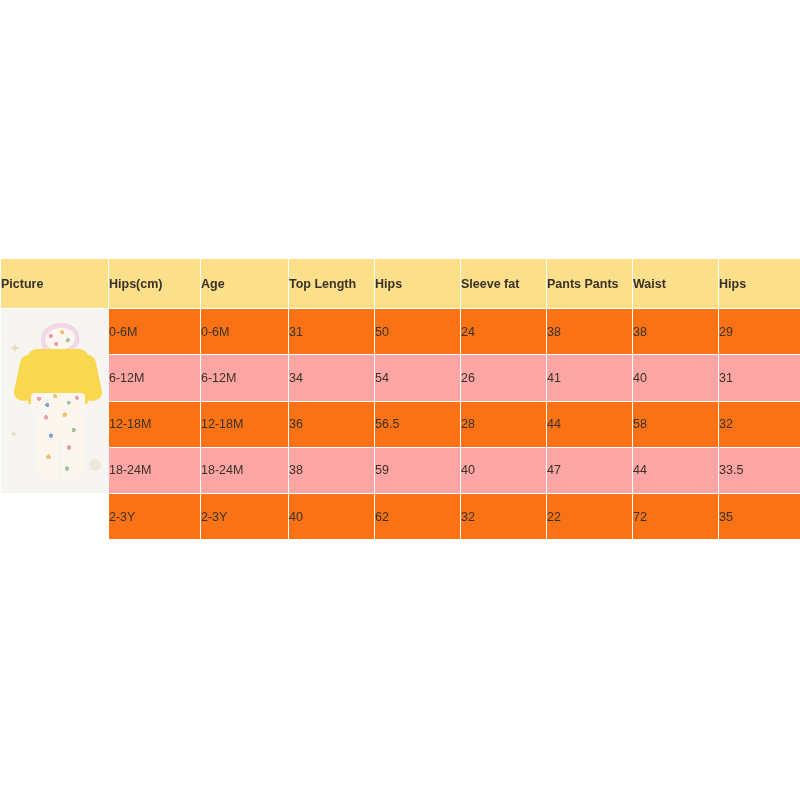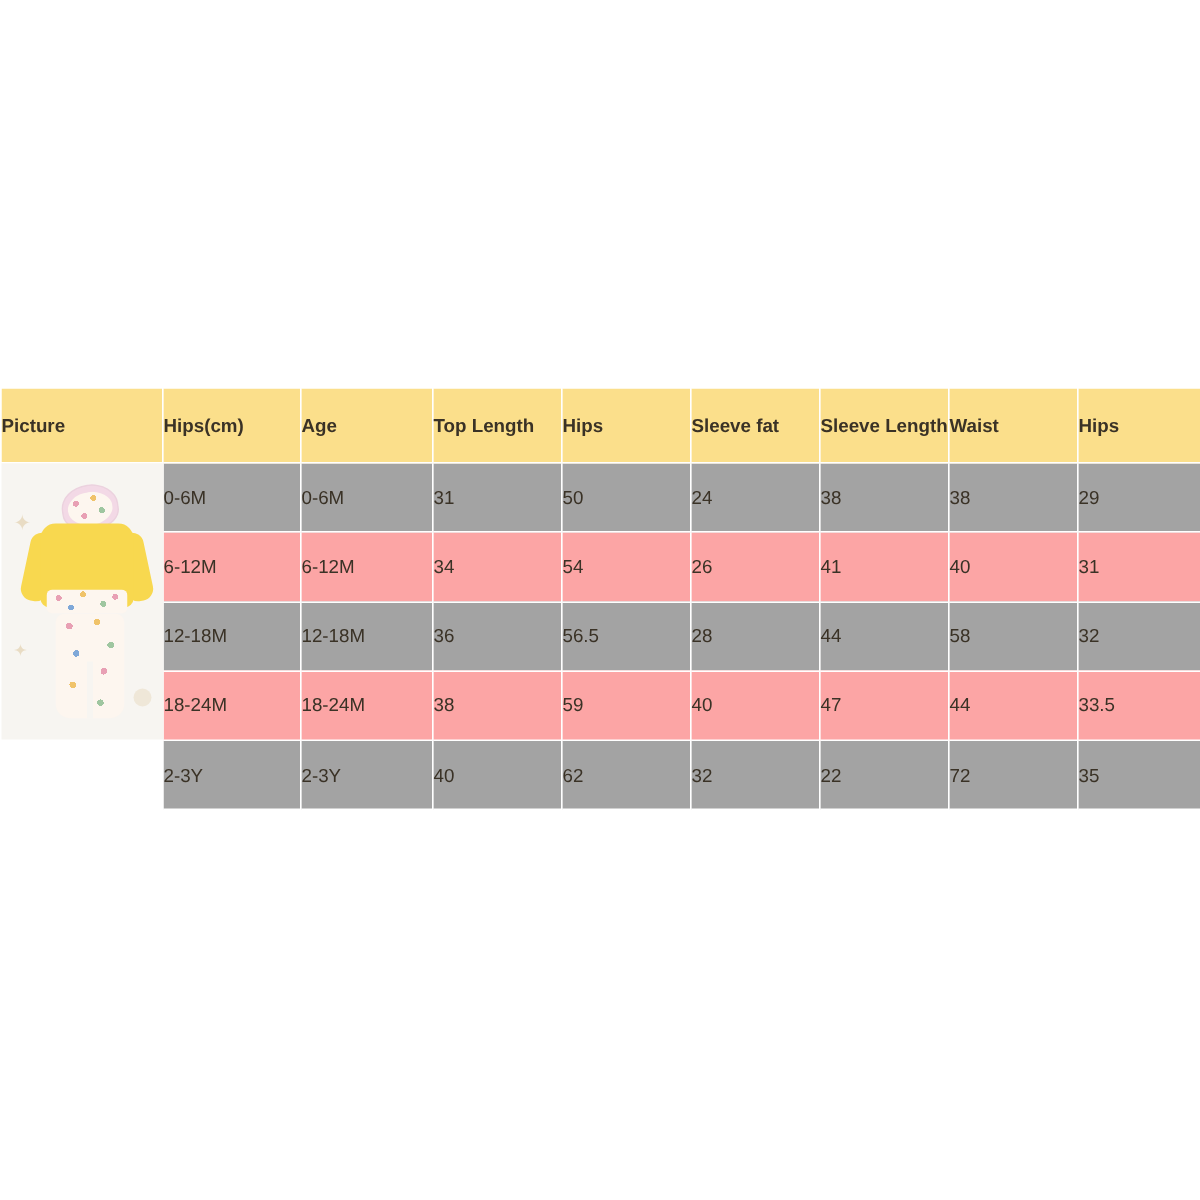--- a/index.html
+++ b/index.html
@@ -41,21 +41,21 @@
 
   #size-chart thead th {
     background: #fbdf8b;
     font-weight: bold;
     font-size: 12.5px;
     color: #3a3226;
     height: 50px;
   }
 
   #size-chart tbody tr.row-odd td {
-    background: #a3a3a3;
+    background: #f97316;
   }
   #size-chart tbody tr.row-even td {
     background: #fca5a5;
   }
 
   
   .col-pic { width: 108px; }
   .col-size { width: 92px; }
   .col-age { width: 88px; }
   .col-data { width: 86px; }
@@ -208,21 +208,21 @@
       <col class="col-data">
     </colgroup>
     <thead>
       <tr>
         <th>Picture</th>
         <th>Hips(cm)</th>
         <th>Age</th>
         <th>Top Length</th>
         <th>Hips</th>
         <th>Sleeve fat</th>
-        <th>Sleeve Length</th>
+        <th>Pants Pants</th>
         <th>Waist</th>
         <th>Hips</th>
       </tr>
     </thead>
     <tbody>
       <tr class="row-odd">
         <td class="pic-cell" rowspan="4">
           <div class="product-photo">
             <span class="star1">✦</span>
             <span class="star2">✦</span>

